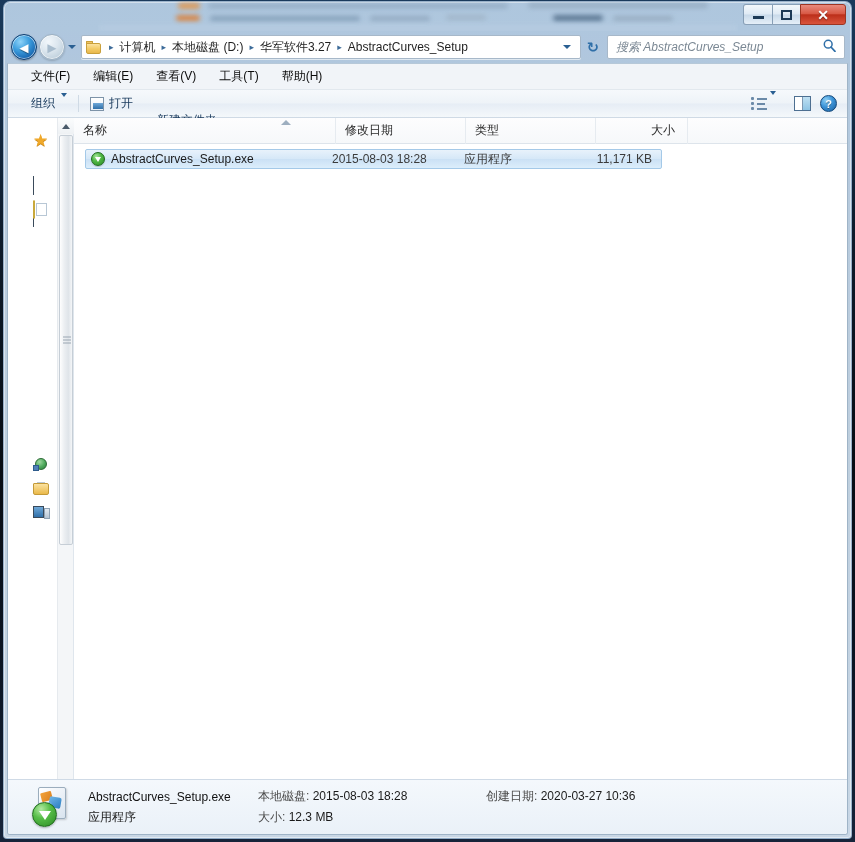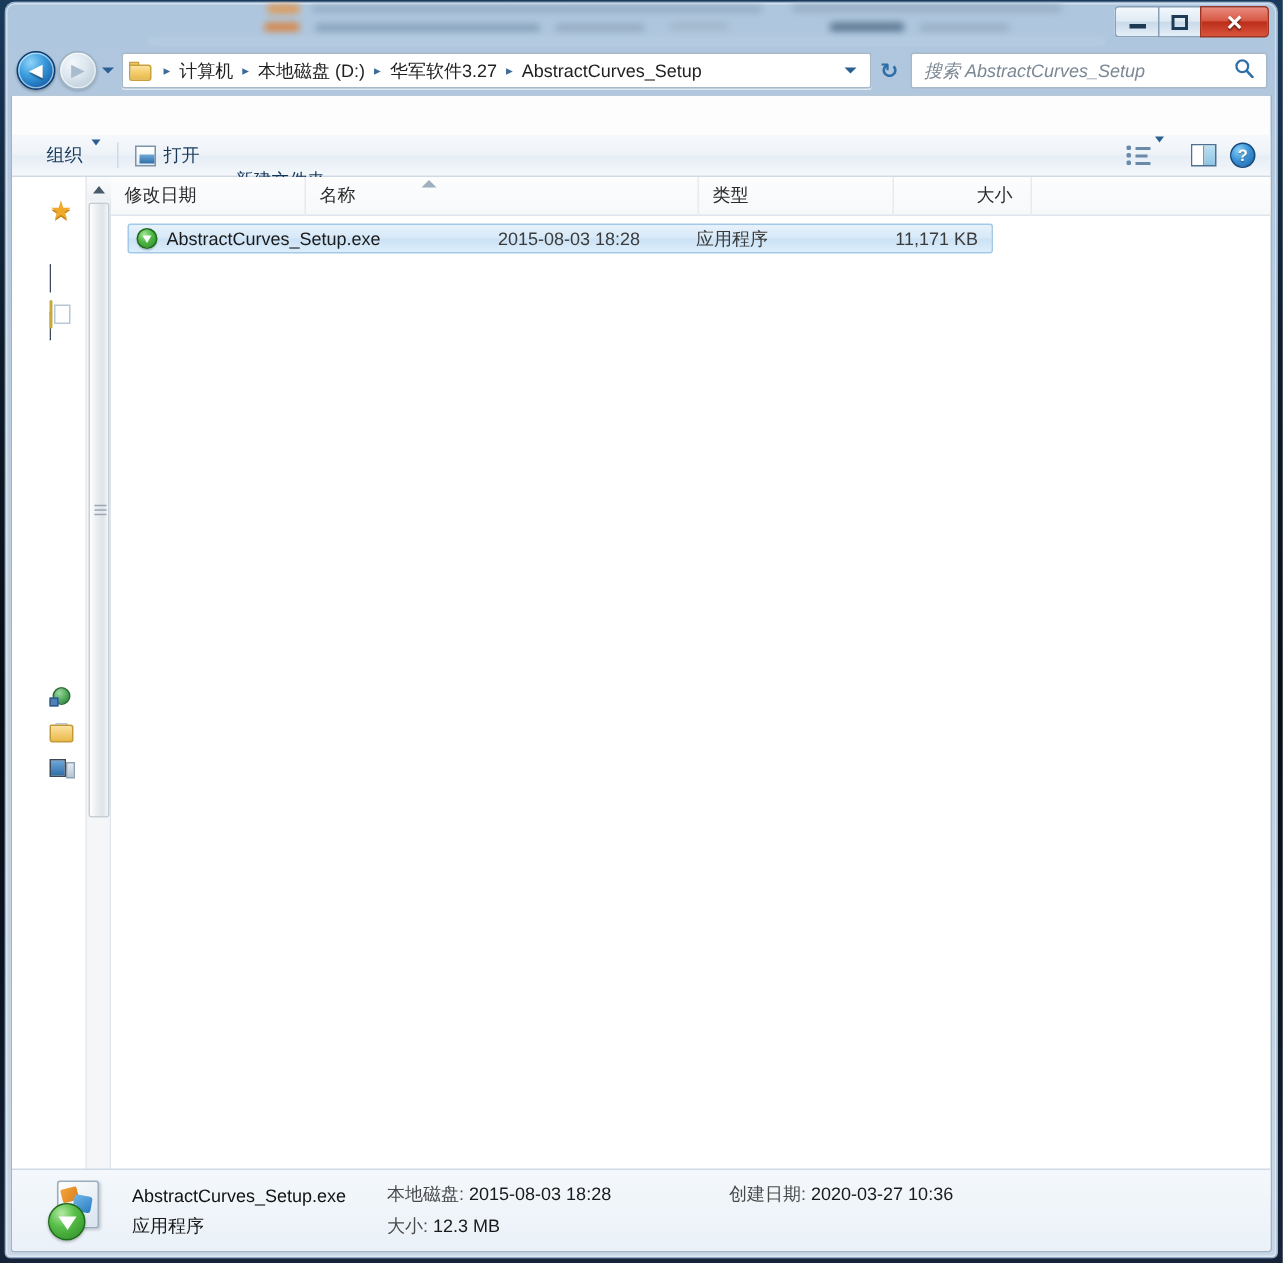--- a/index.html
+++ b/index.html
@@ -575,20 +575,27 @@
         <svg width="13" height="13" viewBox="0 0 13 13">
           <circle cx="5.2" cy="5.2" r="3.9" fill="none" stroke="#2f6fa8" stroke-width="1.5"></circle>
           <line x1="8.2" y1="8.2" x2="12" y2="12.4" stroke="#2f6fa8" stroke-width="1.7" stroke-linecap="round"></line>
         </svg>
       </span>
     </div>
   </div>
 
   <div id="client-area">
 
+    <div id="menubar">
+      <div class="menu-item">文件(F)</div>
+      <div class="menu-item">编辑(E)</div>
+      <div class="menu-item">查看(V)</div>
+      <div class="menu-item">工具(T)</div>
+      <div class="menu-item">帮助(H)</div>
+    </div>
 
     <div id="toolbar">
       <div class="tb-item" style="margin-left:16px;">
         <span>组织</span>
         <span class="tb-caret">
           <span class="caret-sm"></span>
         </span>
       </div>
       <div class="tb-sep"></div>
       <div class="tb-item">
@@ -660,25 +667,25 @@
         </span>
       </div>
       <div id="nav-sb-down" class="sb-arrow">
         <span class="tri-dn"></span>
       </div>
     </div>
 
     <div id="file-list-panel">
       <div id="header-top-rule"></div>
       <div id="column-header">
+        <div id="col-name" class="col">
+          <span>名称</span>
+        </div>
         <div id="col-date" class="col">
           <span>修改日期</span>
-        </div>
-        <div id="col-name" class="col">
-          <span>名称</span>
         </div>
         <div id="col-type" class="col">
           <span>类型</span>
         </div>
         <div id="col-size" class="col">
           <span>大小</span>
         </div>
         <div id="col-rest" class="col"></div>
         <div id="sort-indicator"></div>
       </div>

